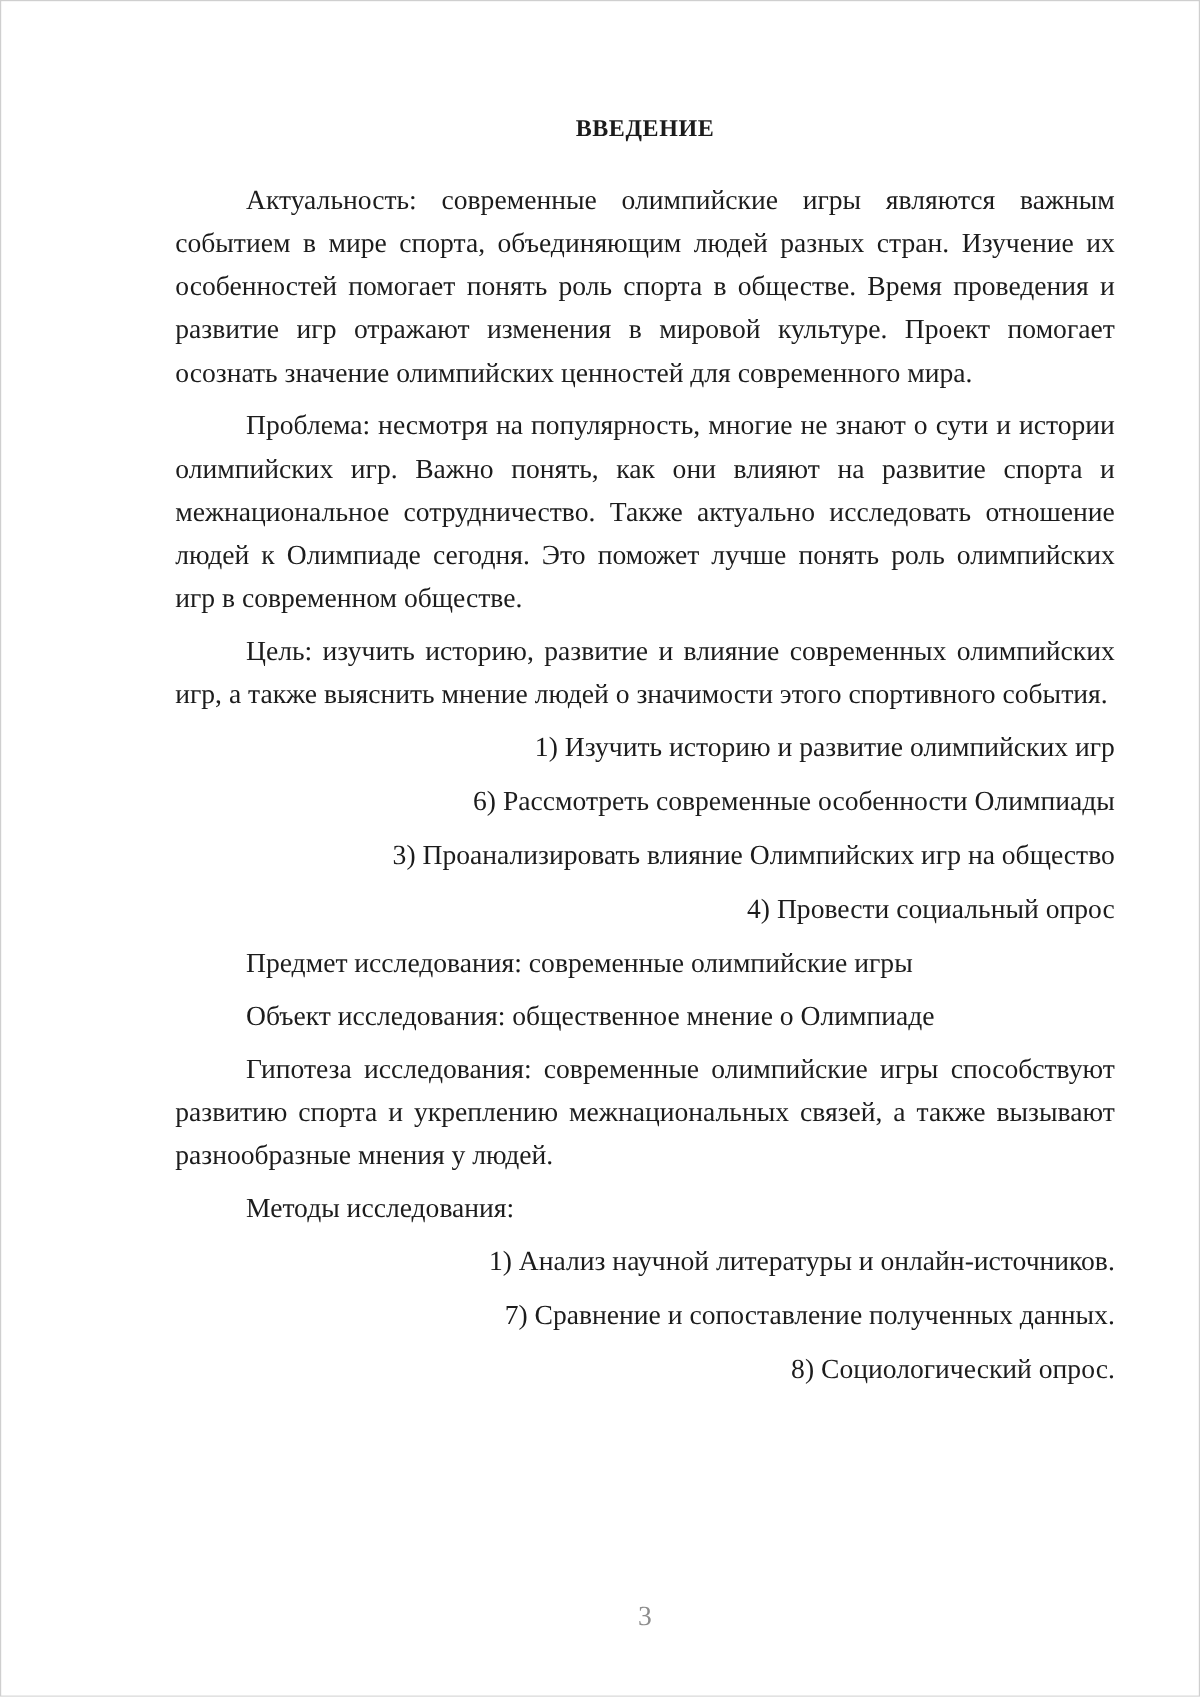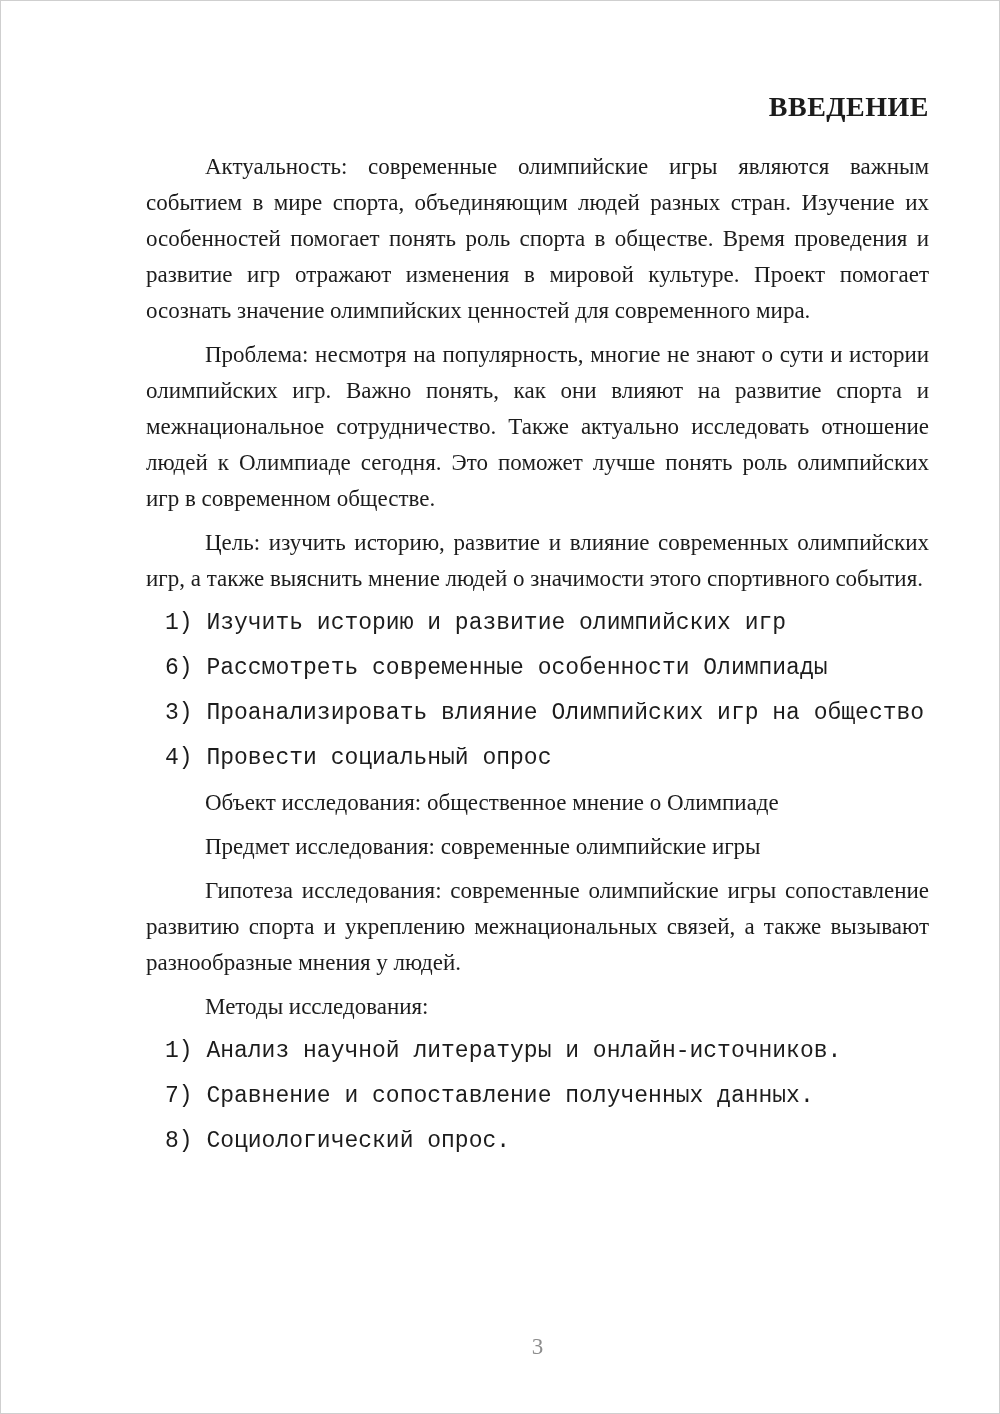--- a/index.html
+++ b/index.html
@@ -16,36 +16,35 @@
     border: 1px solid #cfcfcf;
     padding: 88px 70px 0 145px;
     font-family: "Liberation Serif", "DejaVu Serif", serif;
     font-size: 23px;
     line-height: 36px;
     color: #1c1c1c;
     overflow: hidden;
   }
   .doc-title {
     margin: 0 0 24px 0;
-    font-size: 28px;
+    font-size: 20px;
     line-height: 36px;
     font-weight: bold;
-    text-align: right;
+    text-align: center;
     letter-spacing: 0.5px;
   }
   .para {
     margin: 4px 0 8px 0;
     text-align: justify;
     text-indent: 59px;
   }
   .list-item {
     margin: 0 0 9px 0;
     padding-left: 19px;
-    text-align: left;
-    font-family: Liberation Mono, monospace;
+    text-align: right;
   }
   .page-number {
     position: absolute;
     left: 145px;
     right: 70px;
     bottom: 52px;
     text-align: center;
     font-size: 23px;
     line-height: 28px;
     color: #8d8d8d;
@@ -65,25 +64,25 @@
   <p class="para">Цель: изучить историю, развитие и влияние современных олимпийских игр, а также выяснить мнение людей о значимости этого спортивного события.</p>
 
 
   <div>
     <p class="list-item">1) Изучить историю и развитие олимпийских игр</p>
     <p class="list-item">6) Рассмотреть современные особенности Олимпиады</p>
     <p class="list-item">3) Проанализировать влияние Олимпийских игр на общество</p>
     <p class="list-item">4) Провести социальный опрос</p>
   </div>
 
+  <p class="para">Предмет исследования: современные олимпийские игры</p>
+
   <p class="para">Объект исследования: общественное мнение о Олимпиаде</p>
 
-  <p class="para">Предмет исследования: современные олимпийские игры</p>
-
-  <p class="para">Гипотеза исследования: современные олимпийские игры сопоставление развитию спорта и укреплению межнациональных связей, а также вызывают разнообразные мнения у людей.</p>
+  <p class="para">Гипотеза исследования: современные олимпийские игры способствуют развитию спорта и укреплению межнациональных связей, а также вызывают разнообразные мнения у людей.</p>
 
   <p class="para">Методы исследования:</p>
 
   <div>
     <p class="list-item">1) Анализ научной литературы и онлайн-источников.</p>
     <p class="list-item">7) Сравнение и сопоставление полученных данных.</p>
     <p class="list-item">8) Социологический опрос.</p>
   </div>
 
   <div class="page-number">3</div>

